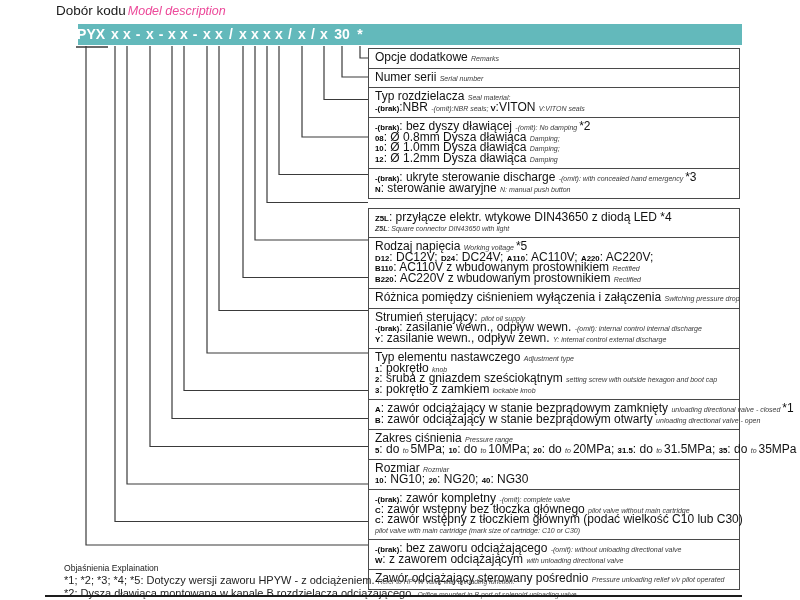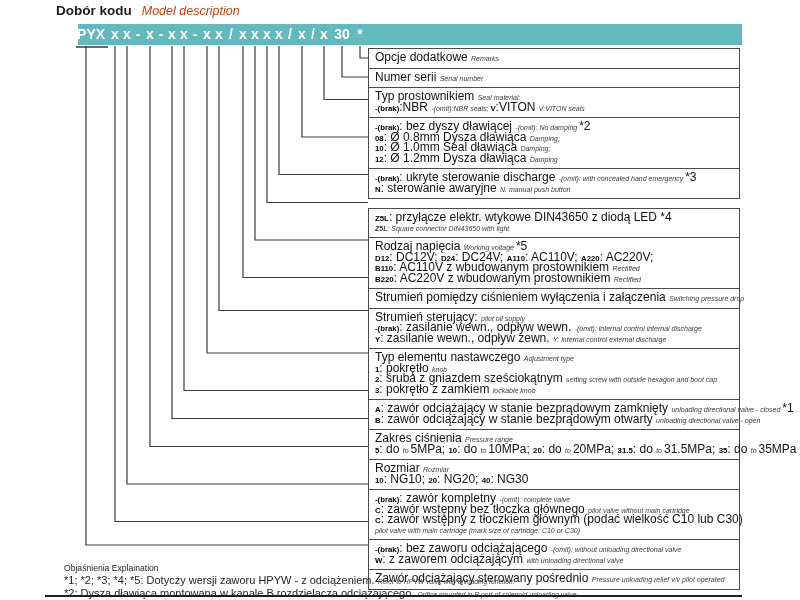--- a/index.html
+++ b/index.html
@@ -1,20 +1,20 @@
 <!DOCTYPE html>
 <html><head>
 <meta charset="utf-8">
 <style>
   html,body{margin:0;padding:0;background:#ffffff;}
   .page{position:relative;width:800px;height:600px;background:#ffffff;overflow:hidden;
         font-family:"Liberation Sans", sans-serif;color:#1a1a1a;}
   .title{position:absolute;left:56px;top:3px;font-size:13.5px;white-space:nowrap;}
-  .title .pl{font-weight:bold;color:#1a1a1a;}
-  .title .en{font-style:italic;font-size:12.5px;color:#c2410c;margin-left:10px;}
+  .title .pl{font-weight:normal;color:#1a1a1a;}
+  .title .en{font-style:italic;font-size:12.5px;color:#ec4899;margin-left:2px;}
   .banner{position:absolute;left:78px;top:24px;width:664px;height:21px;background:#63b9bb;}
   .banner .seg{position:absolute;top:0;height:19px;line-height:21px;transform:translateX(-50%);
                color:#ffffff;font-weight:bold;font-size:14px;white-space:pre;}
   .leader-svg{position:absolute;left:0;top:0;width:800px;height:600px;pointer-events:none;}
   .boxcol{position:absolute;left:368px;top:48px;width:372px;}
   .box{border:1px solid #4a4a4a;margin-top:-1px;padding:4px 6px;background:#ffffff;box-sizing:border-box;}
   .box:first-child{margin-top:0;}
   .line{line-height:9.5px;white-space:nowrap;font-size:7.8px;color:#111;}
   .sg-n{font-size:12px;color:#111;}
   .sg-b{font-size:7.8px;color:#000;font-weight:bold;}
@@ -82,45 +82,45 @@
     </svg>
 
   <div class="boxcol">
       <div class="box" style="border-color: rgb(74, 74, 74);">
         <div class="line"><span class="sg-n">Opcje dodatkowe </span><span class="sg-i">Remarks</span></div>
       </div>
       <div class="box" style="border-color: rgb(74, 74, 74);">
         <div class="line"><span class="sg-n">Numer serii </span><span class="sg-i">Serial number</span></div>
       </div>
       <div class="box" style="border-color: rgb(74, 74, 74);">
-        <div class="line"><span class="sg-n">Typ prostownikiem </span><span class="sg-i">Seal material:</span></div>
+        <div class="line"><span class="sg-n">Typ rozdzielacza </span><span class="sg-i">Seal material:</span></div>
         <div class="line"><span class="sg-b">-(brak)</span><span class="sg-n">:NBR </span><span class="sg-i">-(omit):NBR seals; </span><span class="sg-b">V</span><span class="sg-n">:VITON </span><span class="sg-i">V:VITON seals</span></div>
       </div>
       <div class="box" style="border-color: rgb(74, 74, 74);">
         <div class="line"><span class="sg-b">-(brak)</span><span class="sg-n">: bez dyszy dławiącej </span><span class="sg-i">-(omit): No damping </span><span class="sg-n">*2</span></div>
         <div class="line"><span class="sg-b">08</span><span class="sg-n">: Ø 0.8mm  Dysza dławiąca </span><span class="sg-i">Damping;</span></div>
-        <div class="line"><span class="sg-b">10</span><span class="sg-n">: Ø 1.0mm  Seal dławiąca </span><span class="sg-i">Damping;</span></div>
+        <div class="line"><span class="sg-b">10</span><span class="sg-n">: Ø 1.0mm  Dysza dławiąca </span><span class="sg-i">Damping;</span></div>
         <div class="line"><span class="sg-b">12</span><span class="sg-n">: Ø 1.2mm  Dysza dławiąca </span><span class="sg-i">Damping</span></div>
       </div>
       <div class="box" style="border-color: rgb(74, 74, 74);">
         <div class="line"><span class="sg-b">-(brak)</span><span class="sg-n">: ukryte sterowanie discharge </span><span class="sg-i">-(omit): with concealed hand emergency </span><span class="sg-n">*3</span></div>
         <div class="line"><span class="sg-b">N</span><span class="sg-n">: sterowanie awaryjne </span><span class="sg-i">N: manual push button</span></div>
       </div>
       <div class="box" style="border-color: rgb(74, 74, 74); margin-top: 9px;">
         <div class="line"><span class="sg-b">Z5L</span><span class="sg-n">: przyłącze elektr. wtykowe DIN43650 z diodą LED *4</span></div>
         <div class="line"><span class="sg-bi">Z5L</span><span class="sg-i">: Square connector DIN43650 with light</span></div>
       </div>
       <div class="box" style="border-color: rgb(74, 74, 74);">
         <div class="line"><span class="sg-n">Rodzaj napięcia </span><span class="sg-i">Working voltage </span><span class="sg-n">*5</span></div>
         <div class="line"><span class="sg-b">D12</span><span class="sg-n">: DC12V; </span><span class="sg-b">D24</span><span class="sg-n">: DC24V; </span><span class="sg-b">A110</span><span class="sg-n">: AC110V; </span><span class="sg-b">A220</span><span class="sg-n">: AC220V;</span></div>
         <div class="line"><span class="sg-b">B110</span><span class="sg-n">: AC110V z wbudowanym prostownikiem </span><span class="sg-i">Rectified</span></div>
         <div class="line"><span class="sg-b">B220</span><span class="sg-n">: AC220V z wbudowanym prostownikiem </span><span class="sg-i">Rectified</span></div>
       </div>
       <div class="box" style="border-color: rgb(74, 74, 74);">
-        <div class="line"><span class="sg-n">Strumień pomiędzy ciśnieniem wyłączenia i załączenia </span><span class="sg-i">Switching pressure drop</span></div>
+        <div class="line"><span class="sg-n">Różnica pomiędzy ciśnieniem wyłączenia i załączenia </span><span class="sg-i">Switching pressure drop</span></div>
       </div>
       <div class="box" style="border-color: rgb(74, 74, 74);">
         <div class="line"><span class="sg-n">Strumień sterujący: </span><span class="sg-i">pilot oil supply</span></div>
         <div class="line"><span class="sg-b">-(brak)</span><span class="sg-n">: zasilanie wewn., odpływ wewn. </span><span class="sg-i">-(omit): internal control internal discharge</span></div>
         <div class="line"><span class="sg-b">Y</span><span class="sg-n">: zasilanie wewn., odpływ zewn. </span><span class="sg-i">Y: internal control external discharge</span></div>
       </div>
       <div class="box" style="border-color: rgb(74, 74, 74);">
         <div class="line"><span class="sg-n">Typ elementu nastawczego </span><span class="sg-i">Adjustment type</span></div>
         <div class="line"><span class="sg-b">1</span><span class="sg-n">: pokrętło </span><span class="sg-i">knob</span></div>
         <div class="line"><span class="sg-b">2</span><span class="sg-n">: śruba z gniazdem sześciokątnym </span><span class="sg-i">setting screw with outside hexagon and boot cap</span></div>

